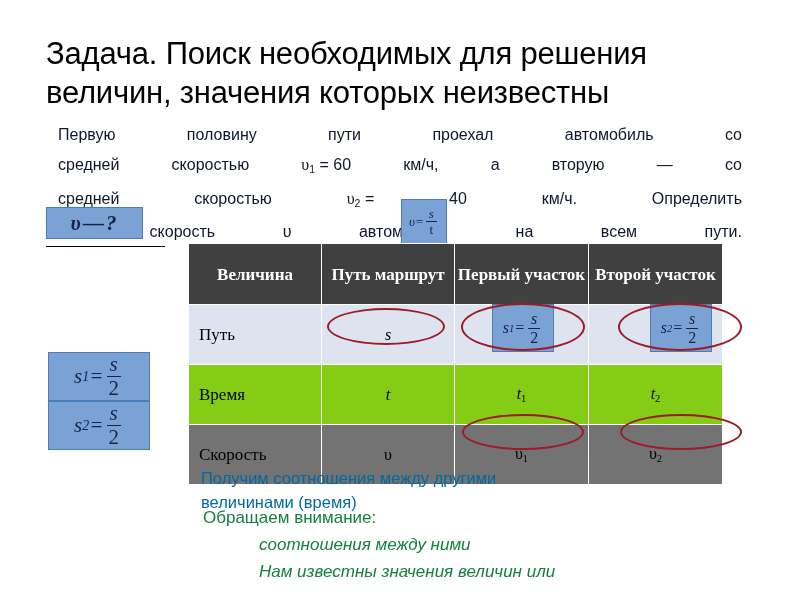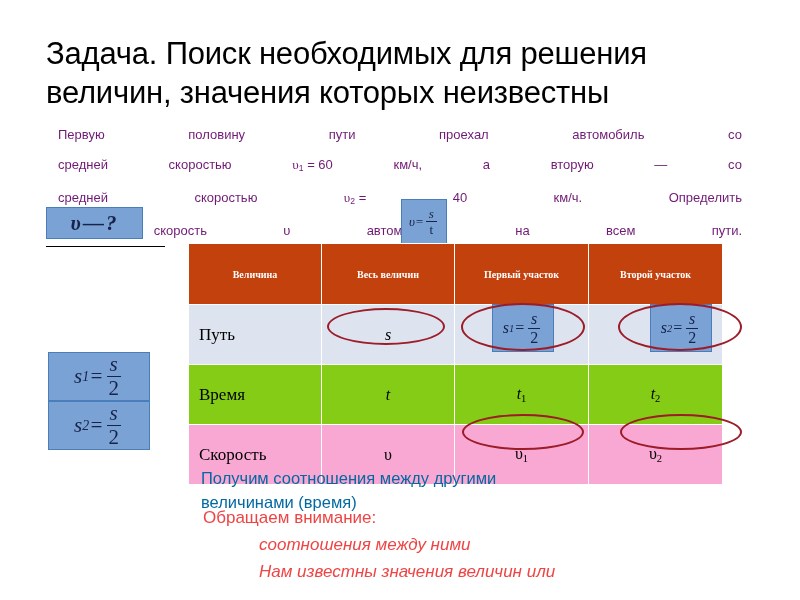--- a/index.html
+++ b/index.html
@@ -36,23 +36,23 @@
     letter-spacing: -0.2px;
     margin-top: 32px;
   }
 
   
   .statement {
     position: absolute;
     left: 58px;
     top: 120px;
     width: 684px;
-    font-size: 13px;
+    font-size: 16px;
     line-height: 30px;
-    color: #701a75;
+    color: #0f172a;
     text-align: justify;
     text-align-last: justify;
   }
   .statement .ln {
     display: block;
     white-space: nowrap;
   }
   .statement .ln.sp {
     display: flex;
     justify-content: space-between;
@@ -186,24 +186,24 @@
     border-collapse: collapse;
     table-layout: fixed;
     font-family: "Liberation Serif", serif;
   }
   .tbl col.c0 { width: 133px; }
   .tbl col.c1 { width: 133px; }
   .tbl col.c2 { width: 134px; }
   .tbl col.c3 { width: 134px; }
 
   .tbl th {
-    background: #c2410c;
+    background: #404040;
     color: #ffffff;
     font-weight: bold;
-    font-size: 10px;
+    font-size: 17px;
     line-height: 19px;
     height: 56px;
     text-align: center;
     vertical-align: middle;
     border: 1px solid #ffffff;
     padding: 2px;
   }
   .tbl td {
     height: 55px;
     font-size: 16px;
@@ -214,21 +214,21 @@
     color: #000000;
     position: relative;
   }
   .tbl td.label {
     text-align: left;
     padding-left: 10px;
     font-size: 17px;
   }
   .tbl tr.r-odd td { background: #dde3ef; }
   .tbl tr.r-even td { background: #84cc16; }
-  .tbl tr.r-alt td { background: #f9a8d4; }
+  .tbl tr.r-alt td { background: #737373; }
   .tbl td .it {
     font-style: italic;
   }
 
   
   .ellipse {
     position: absolute;
     border: 2.6px solid #9c1c28;
     border-radius: 50%;
     box-sizing: border-box;
@@ -250,21 +250,21 @@
     line-height: 24px;
     color: #0369a1;
   }
   .note-b {
     position: absolute;
     left: 203px;
     top: 504px;
     width: 420px;
     font-size: 17px;
     line-height: 27px;
-    color: #ef4444;
+    color: #15803d;
   }
   .note-b .hdr { font-style: normal; }
   .note-b .ind {
     display: block;
     margin-left: 56px;
     font-style: italic;
   }
 </style>
 </head>
 <body>
@@ -352,21 +352,21 @@
   <table class="tbl">
     <colgroup>
       <col class="c0">
         <col class="c1">
         <col class="c2">
         <col class="c3">
     </colgroup>
     <thead>
       <tr>
         <th>Величина</th>
-        <th>Весь величин</th>
+        <th>Путь маршрут</th>
         <th>Первый участок</th>
         <th>Второй участок</th>
       </tr>
     </thead>
     <tbody>
       <tr class="r-odd">
         <td class="label">Путь</td>
         <td><span class="it">s</span></td>
         <td></td>
         <td></td>

